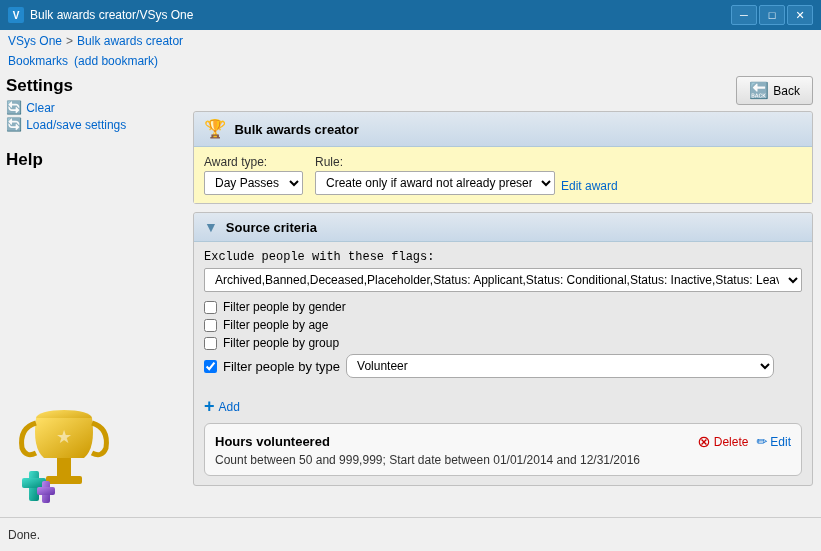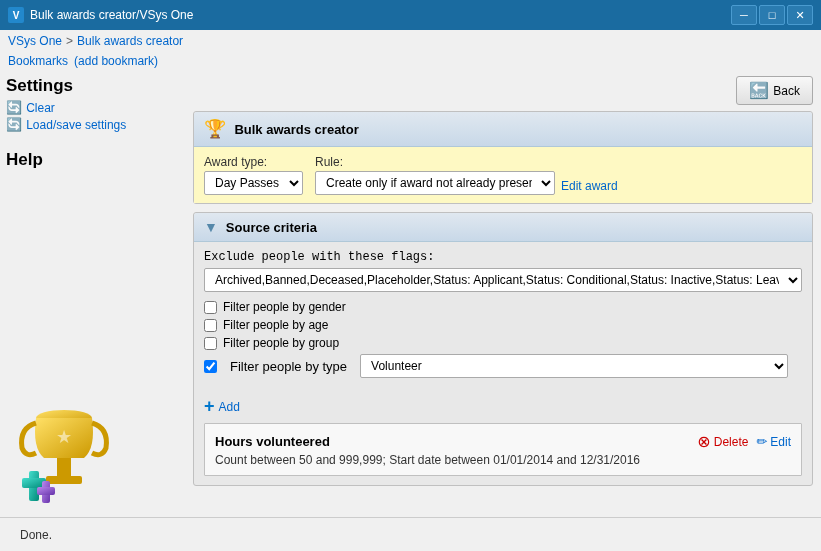--- a/index.html
+++ b/index.html
@@ -207,41 +207,42 @@
       display: flex;
       align-items: center;
       gap: 6px;
       margin-bottom: 4px;
       font-size: 12px;
     }
     .checkbox-row input[type="checkbox"] { cursor: pointer; }
     .type-select-row {
       display: flex;
       align-items: center;
-      gap: 13px;
+      gap: 6px;
       margin-bottom: 4px;
     }
     .volunteer-select {
       width: 428px;
+      border-radius: 7px;
     }
 
     .add-row {
       display: flex;
       align-items: center;
       gap: 4px;
       padding: 6px 10px;
       color: #0066cc;
       cursor: pointer;
       font-size: 12px;
     }
     .add-icon { color: #0077cc; font-size: 18px; font-weight: bold; }
 
     .criteria-item {
       border: 1px solid #c0c0c0;
-      border-radius: 1px;
+      border-radius: 6px;
       background: #f8f8f8;
       padding: 8px 10px;
       margin: 0 10px 9px 10px;
     }
     .criteria-item-header {
       display: flex;
       align-items: center;
       justify-content: space-between;
     }
     .criteria-item-title {
@@ -275,21 +276,21 @@
       color: #0066cc;
       cursor: pointer;
       font-size: 12px;
       text-decoration: none;
     }
     .pencil-icon { font-size: 13px; }
 
     .status-bar {
       background: #f0f0f0;
       border-top: 1px solid #ccc;
-      padding: 4px 20px;
+      padding: 4px 8px;
       font-size: 12px;
       display: flex;
       align-items: center;
       justify-content: space-between;
       flex-shrink: 0;
       height: 34px;
     }
     .status-text { color: #333; }
     .action-buttons { display: flex; gap: 8px; }
     .action-btn {

